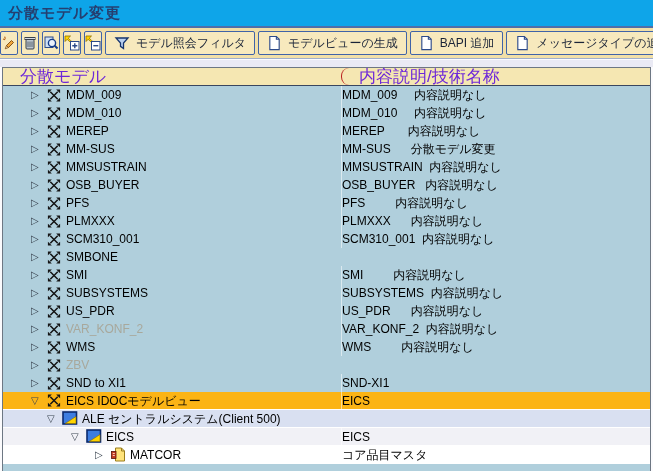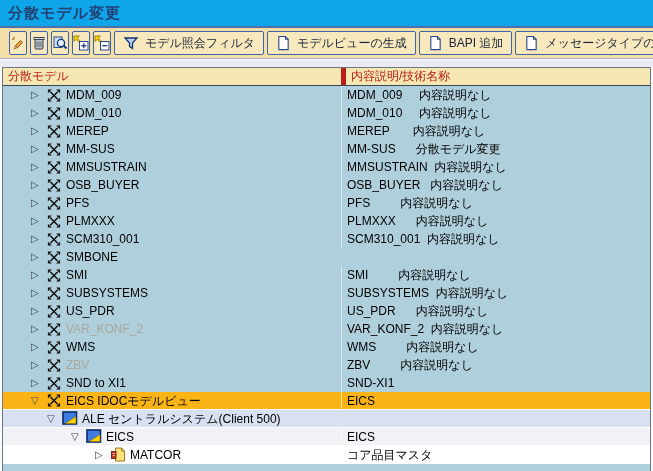--- a/index.html
+++ b/index.html
@@ -11,48 +11,48 @@
     overflow:hidden;
   }
   
   .titlebar { position:absolute; left:0; top:0; width:653px; height:26px; background:#0ea5e9; }
   .title { position:absolute; left:8px; top:4px; font-size:15px; font-weight:bold; color:#253f70; letter-spacing:1px; }
   .title-rule { position:absolute; left:0; top:26px; width:653px; height:2px; background:#4f6fa8; }
   
   .toolbar {
     position:absolute; left:0; top:28px; width:653px; height:31px;
     background:#f1dfa7; border-bottom:1px solid #9fafcd;
-    display:flex; align-items:center; padding-left:9px;
+    display:flex; align-items:center; padding-left:0;
   }
   .tbtn {
     height:24px; background:#f7e9bd; border:1px solid #3f63a8; border-radius:2px;
     display:inline-flex; align-items:center; justify-content:center;
     margin-right:3px; cursor:default;
   }
   .tbtn.icon-only { width:24px; }
   .tbtn.text-btn { padding:0 8px; gap:6px; font-size:12px; color:#1a2438; white-space:nowrap; }
   .tbtn svg { display:block; }
   .tool-gap { width:8px; }
   
   .gap-strip { position:absolute; left:0; top:60px; width:653px; height:7px; background:#eaeaf4; }
   
   .table {
     position:absolute; left:2px; top:67px; width:649px; height:404px;
     border-left:1px solid #6d7783; border-right:1px solid #6d7783; border-top:1px solid #6d7783;
     background:#b0cfdc; overflow:hidden;
   }
   .thead { display:flex; height:18px; background:#f5e7b2; border-bottom:1px solid #39465f; }
-  .th { font-size:12px; line-height:17px; color:#b91c1c; padding-left:5px; white-space:nowrap; }
+  .th { font-size:17px; line-height:17px; color:#6d28d9; padding-left:17px; white-space:nowrap; }
   .th.c1 { width:338px; }
-  .th.c2 { flex:1; border-left:5px solid #b91c1c; }
+  .th.c2 { flex:1; border-left:1px solid #b91c1c;border-radius:8px; }
   .row { display:flex; height:18px; }
   .row.sep { border-bottom:1px solid #ffffff; height:18px; }
   .cell1 { width:338px; display:flex; align-items:center; overflow:hidden; white-space:nowrap; }
   .cell2 { flex:1; border-left:1px solid rgba(255,255,255,0.55); font-size:12px; line-height:18px;
-           color:#000; padding-left:5px; white-space:pre; overflow:hidden; }
+           color:#000; white-space:pre; overflow:hidden; }
   .arrow { width:15px; font-size:10px; color:#3a4450; text-align:left; flex:none; line-height:18px; }
   .node-icon { width:17px; height:15px; flex:none; margin-right:3px; }
   .node-icon svg { display:block; }
   .label { font-size:12px; color:#000; line-height:18px; }
   .dimmed .label { color:#a8a89c; }
 </style>
 </head>
 <body>
 
 <div class="titlebar">
@@ -360,21 +360,20 @@
         <div class="cell1" style="padding-left: 28px;">
           <span class="arrow">▷</span>
           <span class="node-icon">
             <svg width="16" height="15" viewBox="0 0 16 16">
               <path d="M4 4 L12 12 M12 4 L4 12" stroke="#141414" stroke-width="1.6" fill="none"></path>
               <path d="M1.5 1.5 h4.2 l-4.2 4.2 Z M14.5 1.5 v4.2 l-4.2 -4.2 Z M1.5 14.5 v-4.2 l4.2 4.2 Z M14.5 14.5 h-4.2 l4.2 -4.2 Z" fill="#141414"></path>
             </svg>
           </span>
           <span class="label">ZBV</span>
         </div>
-        <div class="cell2">ZBV         内容説明なし</div>
       </div>
       <div class="row">
         <div class="cell1" style="padding-left: 28px;">
           <span class="arrow">▷</span>
           <span class="node-icon">
             <svg width="16" height="15" viewBox="0 0 16 16">
               <path d="M4 4 L12 12 M12 4 L4 12" stroke="#141414" stroke-width="1.6" fill="none"></path>
               <path d="M1.5 1.5 h4.2 l-4.2 4.2 Z M14.5 1.5 v4.2 l-4.2 -4.2 Z M1.5 14.5 v-4.2 l4.2 4.2 Z M14.5 14.5 h-4.2 l4.2 -4.2 Z" fill="#141414"></path>
             </svg>
           </span>

